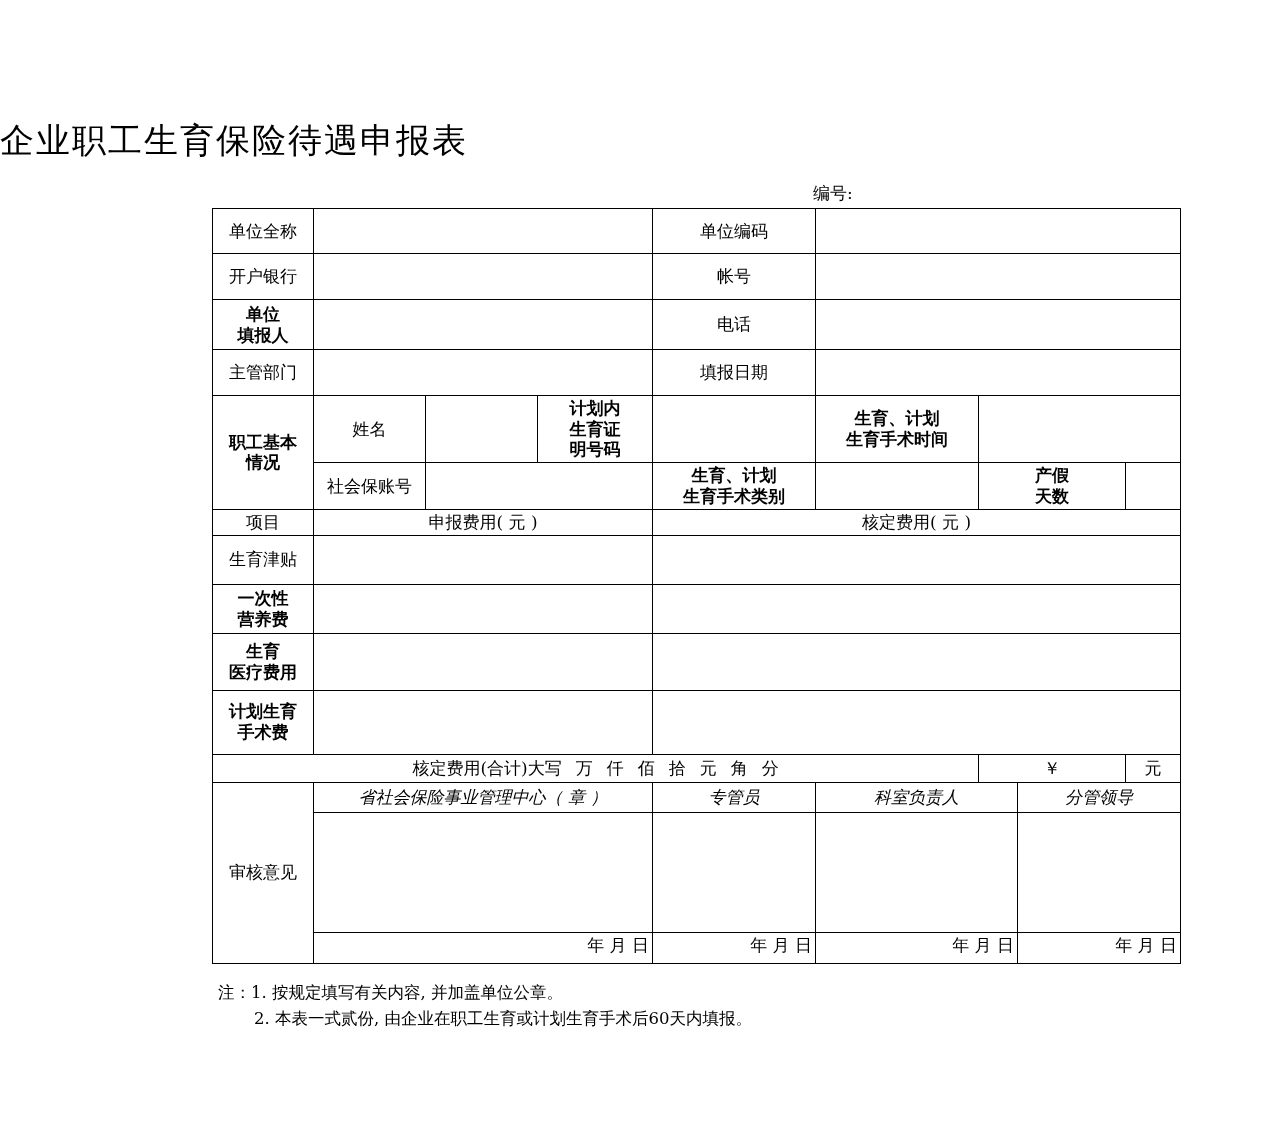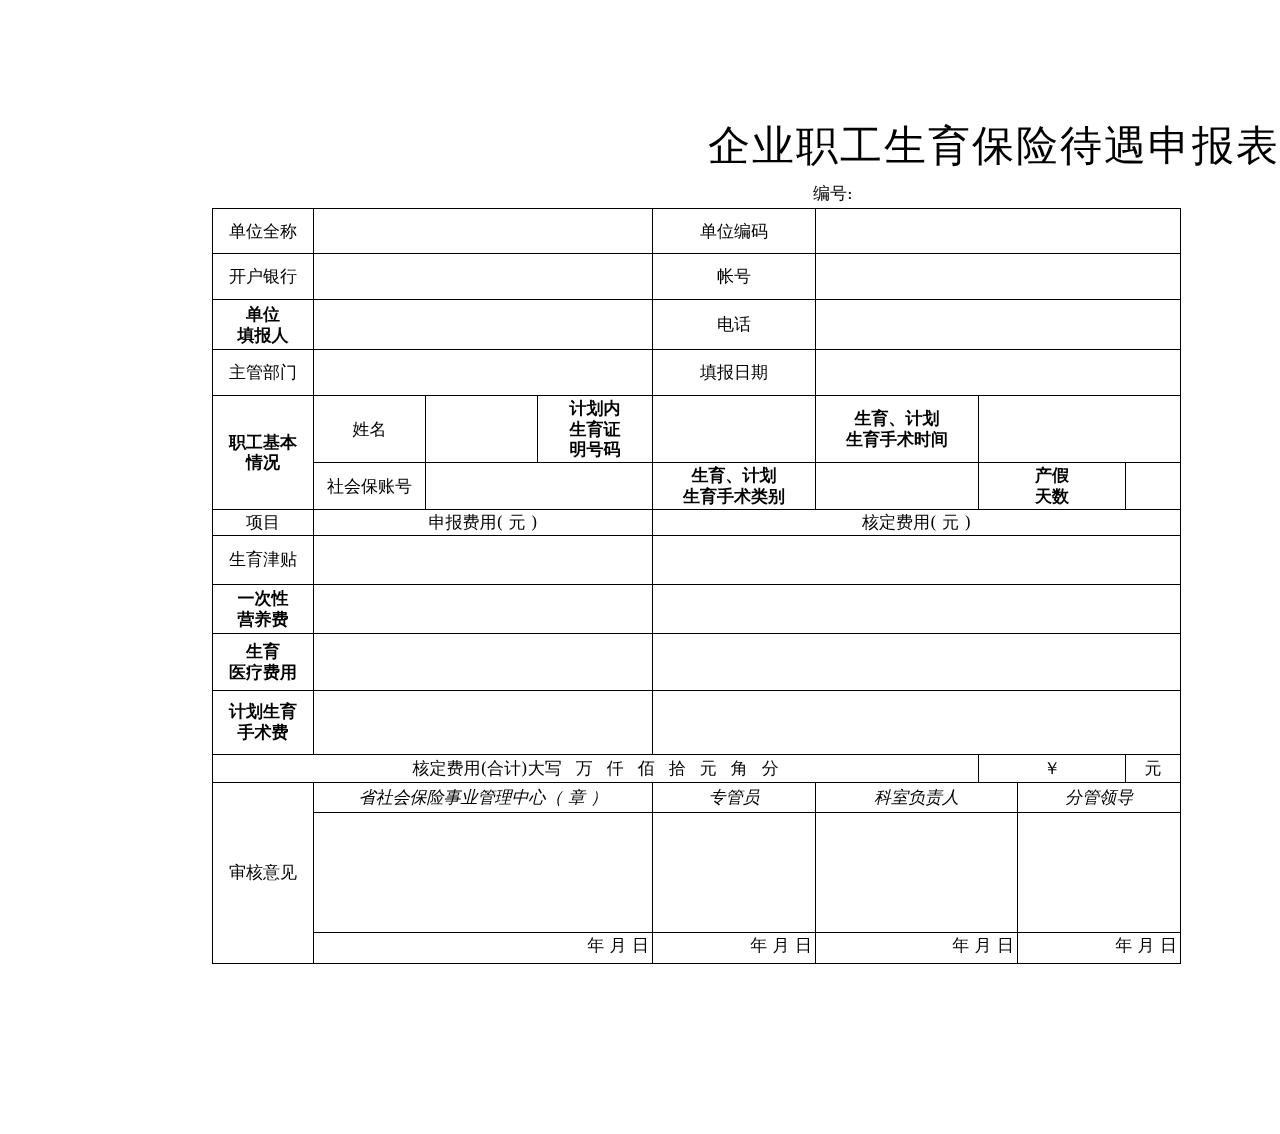--- a/index.html
+++ b/index.html
@@ -18,22 +18,22 @@
   .page {
     position: relative;
     width: 1280px;
     height: 1134px;
   }
   .title {
     position: absolute;
     top: 118px;
     left: 0;
     width: 1280px;
-    text-align: right;
-    font-size: 42px;
+    text-align: left;
+    font-size: 34px;
     letter-spacing: 2px;
     font-family: "DejaVu Serif", "Liberation Serif", serif;
     white-space: nowrap;
   }
   .serial {
     position: absolute;
     top: 182px;
     left: 813px;
     font-size: 17px;
     white-space: nowrap;
@@ -258,15 +258,17 @@
         </td>
         <td colspan="2" class="sig-body-cell">
           <span class="date-line">年  月  日</span>
         </td>
       </tr>
 
     </tbody>
   </table>
 
   <div class="notes">
+    <div class="note-line"><span>注：</span><span>1. 按规定填写有关内容, 并加盖单位公章。</span></div>
+    <div class="note-line indent"><span>2. 本表一式贰份, 由企业在职工生育或计划生育手术后60天内填报。</span></div>
   </div>
 
 </div>
 
 </body></html>

